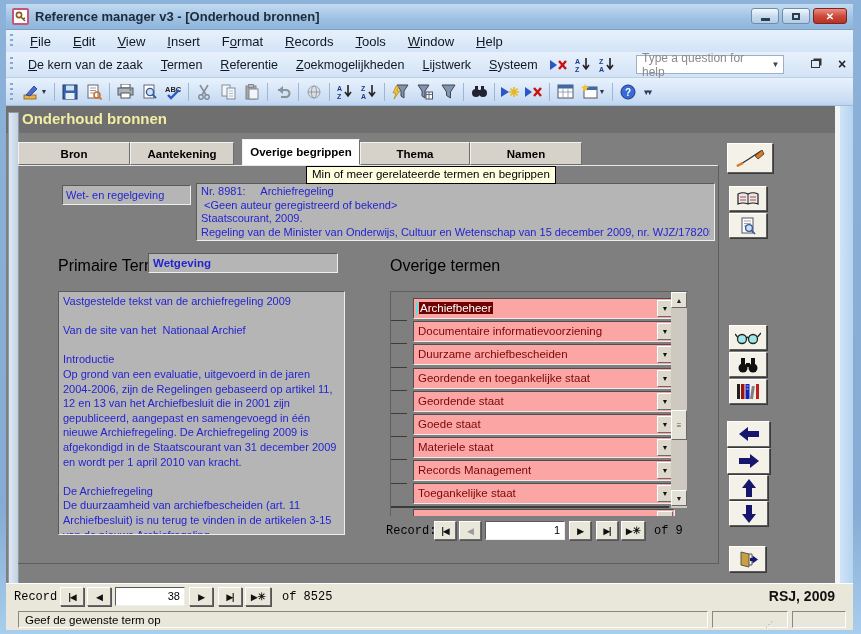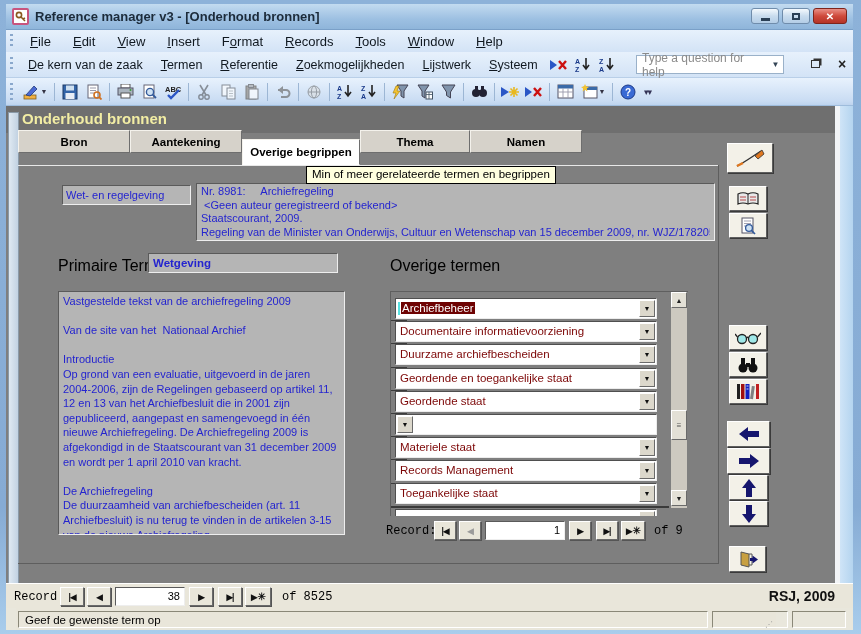--- a/index.html
+++ b/index.html
@@ -58,21 +58,21 @@
   .formarea { position:absolute; left:0; top:102px; width:847px; height:477px; background:#7f7f7f; overflow:hidden; }
   .form-header { position:absolute; left:0; top:0; width:847px; height:27px; background:#6f6f6f; }
   .form-header span { position:absolute; left:16px; top:4px; font-size:15px; font-weight:bold; color:#f2eda4; }
   .recsel-strip { position:absolute; left:2px; top:6px; width:11px; height:571px;
     background:linear-gradient(to right,#dfe9f2,#c2d2e2); border:1px solid #8a9aa8; }
   .rightwhite { position:absolute; left:829px; top:0; width:5px; height:477px; background:#f2f4f6; }
   .rightblue  { position:absolute; left:834px; top:0; width:13px; height:477px;
     background:linear-gradient(to right,#cfe4f7,#b4d4ef); }
 
   
-  .tab { position:absolute; top:24px; height:23px; background:#d6d2ca;
+  .tab { position:absolute; top:36px; height:23px; background:#d6d2ca;
     border:1px solid; border-color:#f4f2ec #6e6e6e #6e6e6e #f4f2ec;
     display:flex; align-items:center; justify-content:center;
     font-size:11.5px; font-weight:bold; color:#000; }
   .tab.active { top:33px; height:26px; background:#ffffff; border-bottom:1px solid #ffffff; z-index:3; }
   .pagetop { position:absolute; left:12px; top:59px; width:700px; height:1px; background:#e8e8e8; }
   .pageedge-r { position:absolute; left:712px; top:59px; width:1px; height:398px; background:#5e5e5e; }
   .pageedge-b { position:absolute; left:12px; top:457px; width:701px; height:1px; background:#5e5e5e; }
 
   .tooltip { position:absolute; left:300px; top:60px; height:18px; padding:1px 5px 0 5px;
     background:#ffffdf; border:1px solid #000; font-size:11.5px; color:#000; z-index:5; white-space:nowrap; }
@@ -91,22 +91,22 @@
   .other-lbl { position:absolute; left:384px; top:151px; }
   .memo { position:absolute; left:52px; top:185px; width:287px; height:244px;
     font-size:11px; line-height:14.6px; padding:2px 4px; white-space:pre-wrap; overflow:hidden; }
 
   
   .subform { position:absolute; left:384px; top:185px; width:298px; height:225px; overflow:hidden;
     border-left:1px solid #5f5f5f; border-top:1px solid #5f5f5f; }
   .gutter { position:absolute; left:0px; top:6px; width:16px; height:209px;
     background:repeating-linear-gradient(to bottom,transparent 0 22.2px,#3c3c3c 22.2px 23.2px); }
   .rowline-new { position:absolute; left:0; top:214px; width:278px; height:2px; background:#3a3a3a; }
-  .combo { position:absolute; left:4px; width:262px; height:21px; display:flex;
-    background:#ffffff; border:1px solid; border-color:#4f4f4f #ececec #ececec #4f4f4f; }
+  .combo { position:absolute; left:22px; width:262px; height:21px; display:flex;
+    background:#fca5a5; border:1px solid; border-color:#4f4f4f #ececec #ececec #4f4f4f; }
   .combo .cval { flex:1; font-size:11.5px; color:#7c0606; padding:3px 0 0 4px;
     white-space:nowrap; overflow:hidden; }
   .combo .caret { width:2px; height:13px; background:#59e0e0; margin:3px 0 0 2px; }
   .combo.sel .cval { padding-left:1px; }
   .combo.sel .cval b { background:#6e0202; color:#fff; font-weight:normal; padding:0 1px; }
   .combo .cbtn { width:16px; margin:1px; background:#dcd8cc; border:1px solid;
     border-color:#fff #6a6a6a #6a6a6a #fff; display:flex; align-items:center; justify-content:center;
     font-size:7px; color:#111; }
   
   .sbar { position:absolute; left:280px; top:0px; width:16px; height:216px; background:#cdc9c0; }
@@ -388,21 +388,21 @@
     <div class="form-header">
       <span>Onderhoud bronnen</span>
     </div>
     <div class="recsel-strip"></div>
     <div class="rightwhite"></div>
     <div class="rightblue"></div>
 
     <span class="tab" style="left:12px;width:112px;">
           <span>Bron</span>
         </span>
-    <span class="tab" style="left:124px;width:112px;">
+    <span class="tab" style="left:124px;width:104px;">
           <span>Aantekening</span>
         </span>
     <span class="tab active" style="left:236px;width:118px;">
           <span>Overige begrippen</span>
         </span>
     <span class="tab" style="left:354px;width:110px;">
           <span>Thema</span>
         </span>
     <span class="tab" style="left:464px;width:112px;">
           <span>Namen</span>
@@ -453,20 +453,21 @@
           </div>
       <div class="combo" style="top:76px;">
         <span class="cval">Geordende en toegankelijke staat</span>
         <span class="cbtn">▼</span>
           </div>
       <div class="combo" style="top:99px;">
         <span class="cval">Geordende staat</span>
         <span class="cbtn">▼</span>
           </div>
       <div class="combo" style="top:122px;">
+        <span class="cval">Goede staat</span>
         <span class="cbtn">▼</span>
           </div>
       <div class="combo" style="top:145px;">
         <span class="cval">Materiele staat</span>
         <span class="cbtn">▼</span>
           </div>
       <div class="combo" style="top:168px;">
         <span class="cval">Records Management</span>
         <span class="cbtn">▼</span>
           </div>

